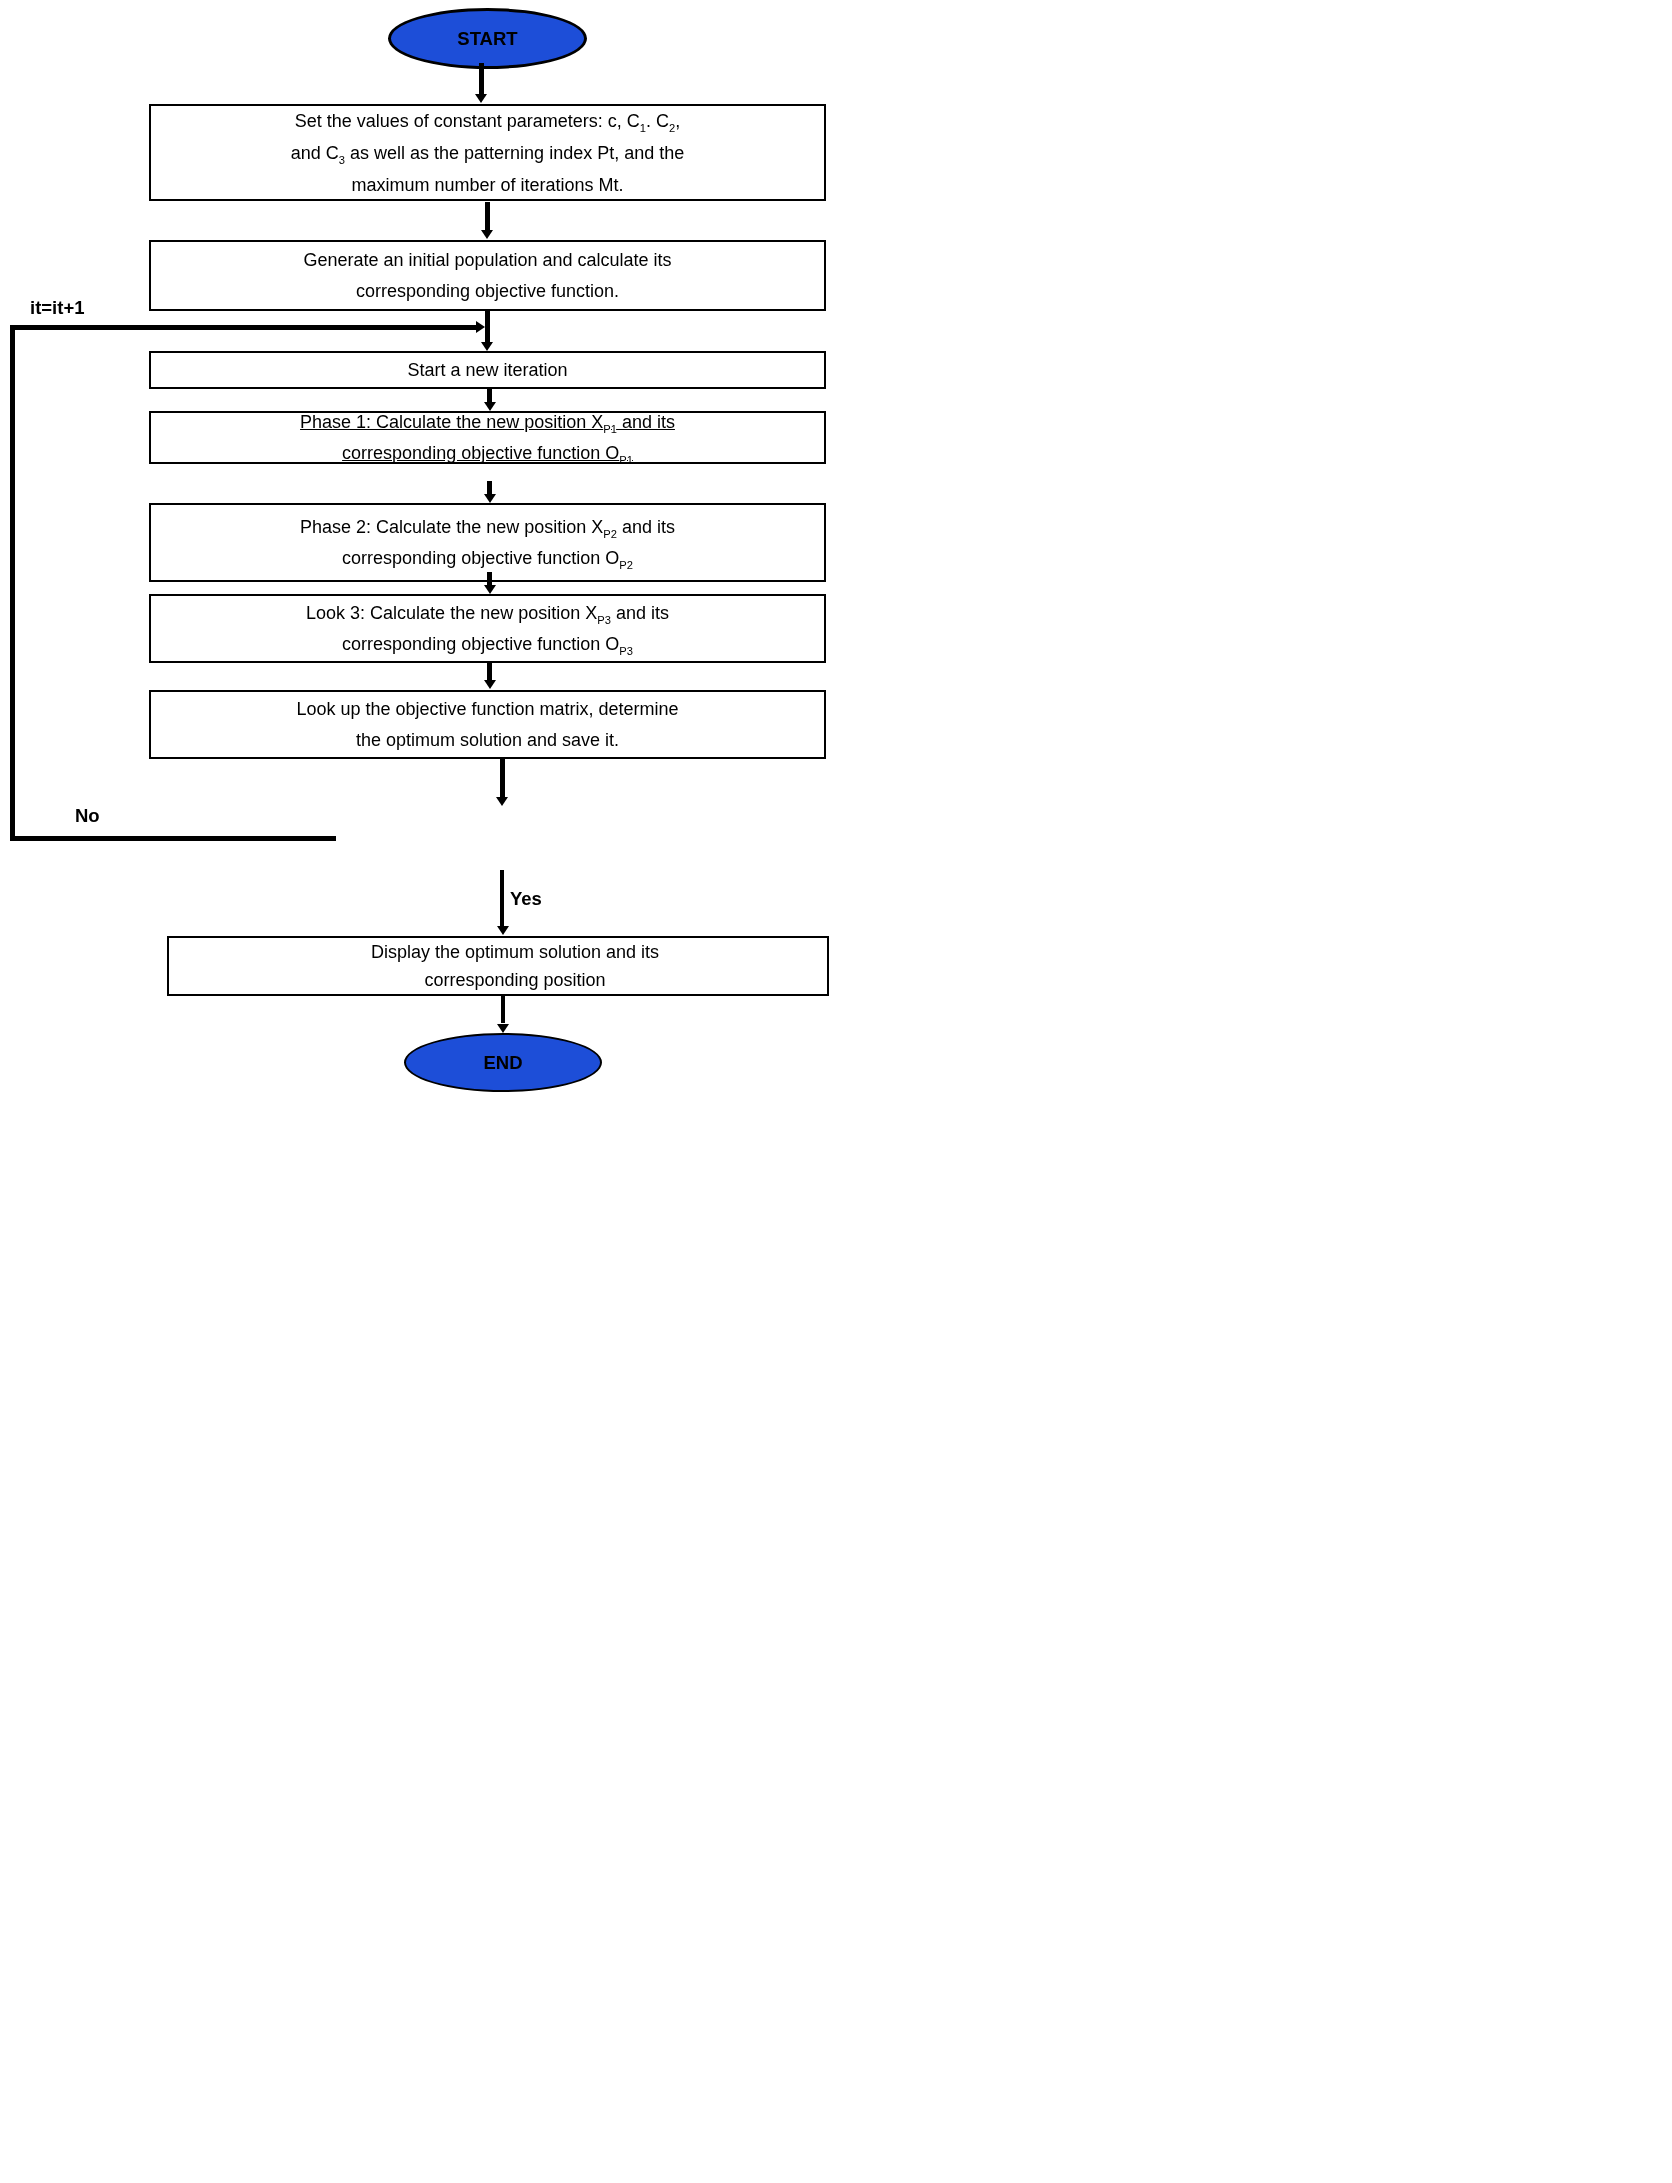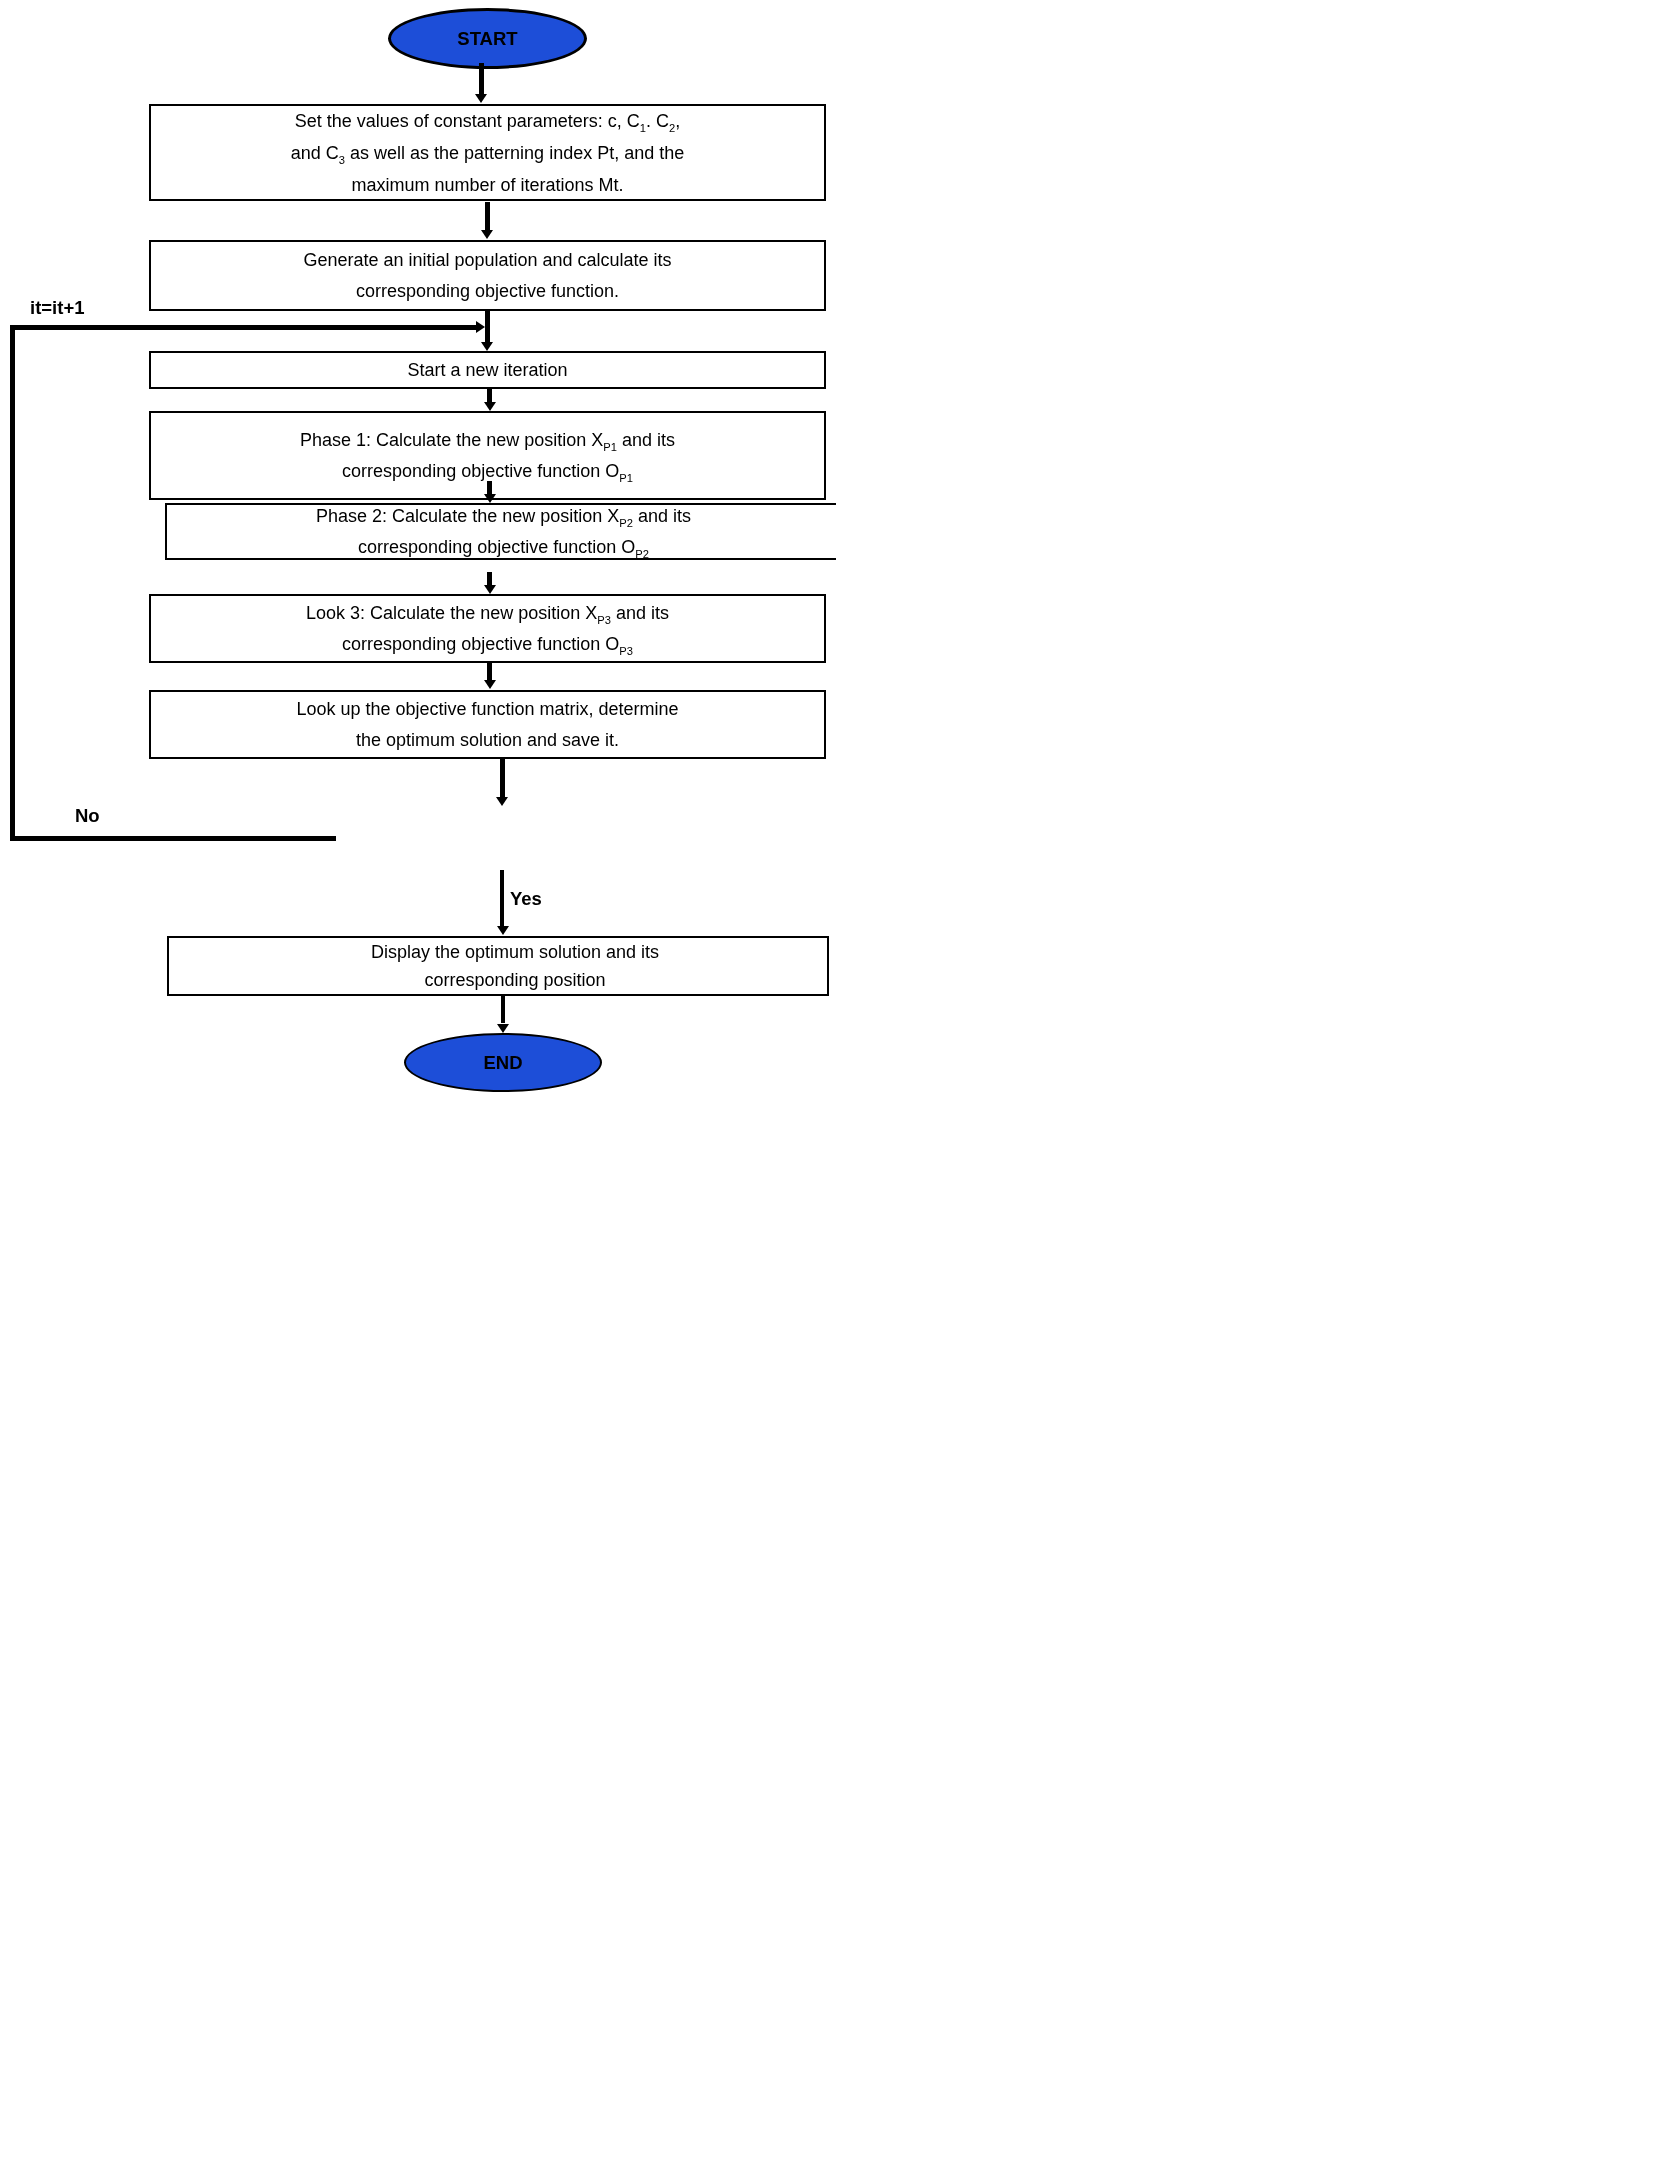--- a/index.html
+++ b/index.html
@@ -86,29 +86,29 @@
   <div class="shaft" style="left:485px;top:311px;width:5.4px;height:31px;"></div>
   <div class="ah-down" style="left:481px;top:342px;"></div>
 
   <div class="pbox" style="top:351px;height:38px;align-items:center;">
     <div class="line"><span>Start a new iteration</span></div>
   </div>
 
   <div class="shaft" style="left:487px;top:389px;width:5.4px;height:13px;"></div>
   <div class="ah-down" style="left:484px;top:402px;"></div>
 
-  <div class="pbox" style="top:411px;height:89px;">
+  <div class="pbox" style="top:411px;height:53px;text-decoration:underline;">
     <div class="line"><span>Phase 1: Calculate the new position X</span><sub class="subscr">P1</sub><span> and its</span></div>
     <div class="line"><span>corresponding objective function O</span><sub class="subscr">P1</sub></div>
   </div>
 
   <div class="shaft" style="left:487px;top:481px;width:5.4px;height:13px;"></div>
   <div class="ah-down" style="left:484px;top:494px;"></div>
 
-  <div class="pbox" style="top:503px;height:57px;margin-left:16px;">
+  <div class="pbox" style="top:503px;height:79px;">
     <div class="line"><span>Phase 2: Calculate the new position X</span><sub class="subscr">P2</sub><span> and its</span></div>
     <div class="line"><span>corresponding objective function O</span><sub class="subscr">P2</sub></div>
   </div>
 
   <div class="shaft" style="left:487px;top:572px;width:5.4px;height:12.5px;"></div>
   <div class="ah-down" style="left:484px;top:585px;"></div>
 
   <div class="pbox" style="top:594px;height:69px;">
     <div class="line"><span>Look 3: Calculate the new position X</span><sub class="subscr">P3</sub><span> and its</span></div>
     <div class="line"><span>corresponding objective function O</span><sub class="subscr">P3</sub></div>

